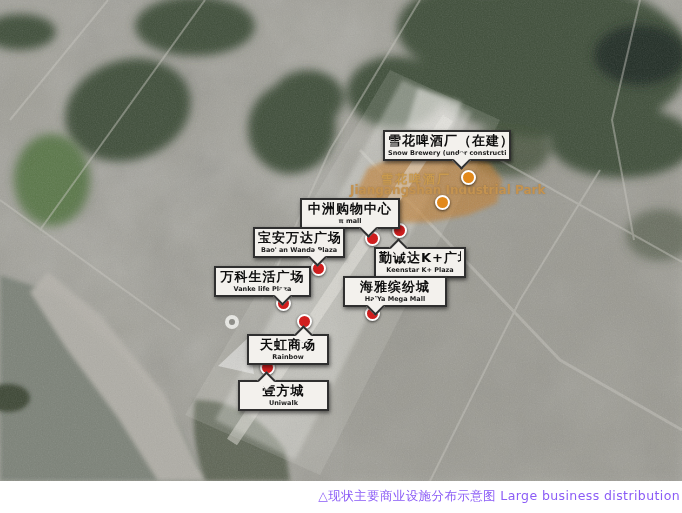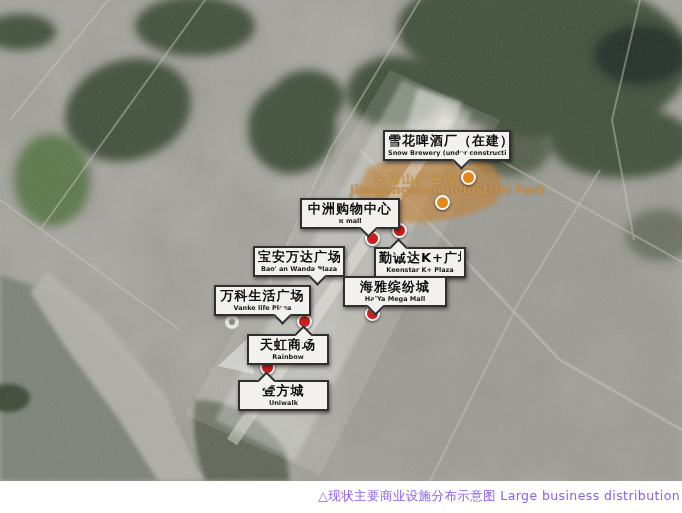--- a/index.html
+++ b/index.html
@@ -40,25 +40,25 @@
   }
   .ptr.down{bottom:-8px;border-right:2px solid #2f2f2f;border-bottom:2px solid #2f2f2f;}
   .ptr.up{top:-8px;border-left:2px solid #2f2f2f;border-top:2px solid #2f2f2f;}
 
   #label-snow      {left:383px;top:130px;width:128px;}
   #label-snow .ptr{left:70px;}
   #label-zhongzhou {left:300px;top:198px;width:100px;}
   #label-zhongzhou .ptr{left:60px;}
   #label-zhongliang{left:416px;top:219px;width:149px;}
   #label-zhongliang .ptr{left:18px;}
-  #label-wanda     {left:253px;top:227px;width:92px;margin-top:19px;}
+  #label-wanda     {left:253px;top:227px;width:92px;}
   #label-wanda .ptr{left:56px;}
   #label-keenstar  {left:374px;top:247px;width:92px;}
   #label-keenstar .ptr{left:16px;}
-  #label-vanke     {left:214px;top:266px;width:97px;margin-top:19px;}
+  #label-vanke     {left:214px;top:266px;width:97px;}
   #label-vanke .ptr{left:60px;}
   #label-haiya     {left:343px;top:276px;width:104px;}
   #label-haiya .ptr{left:24px;}
   #label-rainbow   {left:247px;top:334px;width:82px;}
   #label-rainbow .ptr{left:48px;}
   #label-uniwalk   {left:238px;top:380px;width:91px;}
   #label-uniwalk .ptr{left:20px;}
 
   
   .dot{
@@ -166,21 +166,21 @@
 
     <g>
       <circle cx="232" cy="322" r="7" fill="#e9e9e5"></circle>
       <circle cx="232" cy="322" r="3" fill="#8a8a84"></circle>
     </g>
 
     <rect x="0" y="0" width="682" height="481" filter="url(#grain)" opacity="0.16"></rect>
   </svg>
 
   <div id="park-name">
-    <div class="cn">尖岗山产业园</div>
+    <div class="cn">雪花啤酒厂</div>
     <div class="en">Jiangangshan Industrial Park</div>
   </div>
 
   <div class="label" id="label-snow">
     <div class="cn">雪花啤酒厂（在建）</div>
     <div class="en">Snow Brewery (under construction)</div>
     <div class="ptr down"></div>
   </div>
   <div class="label" id="label-zhongzhou">
     <div class="cn">中洲购物中心</div>

